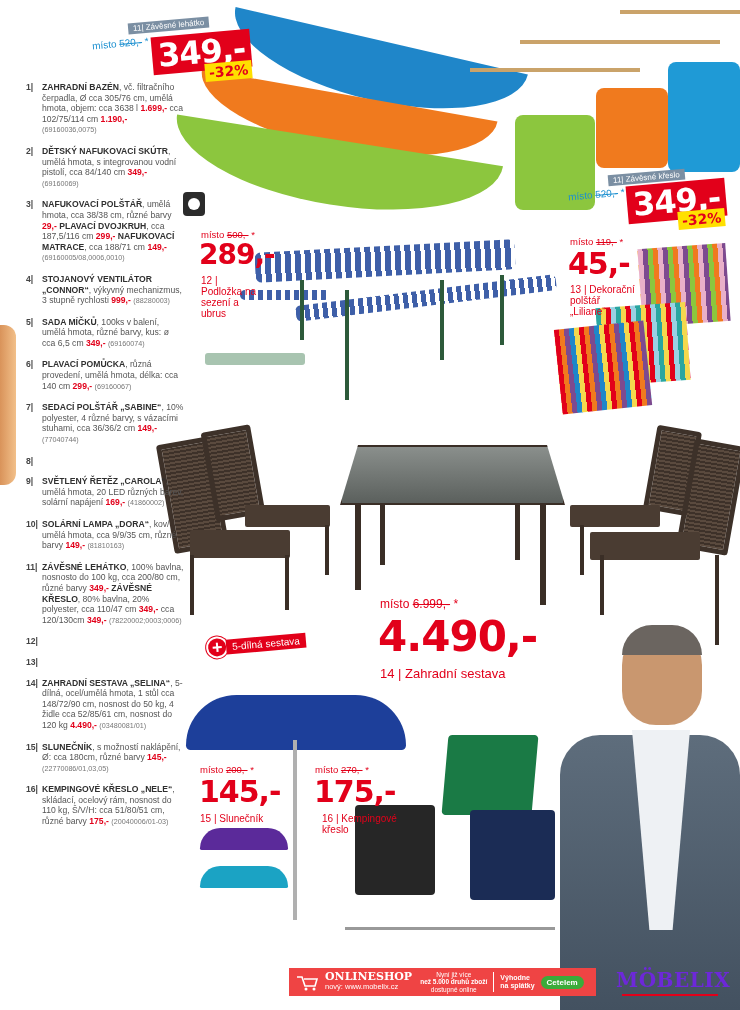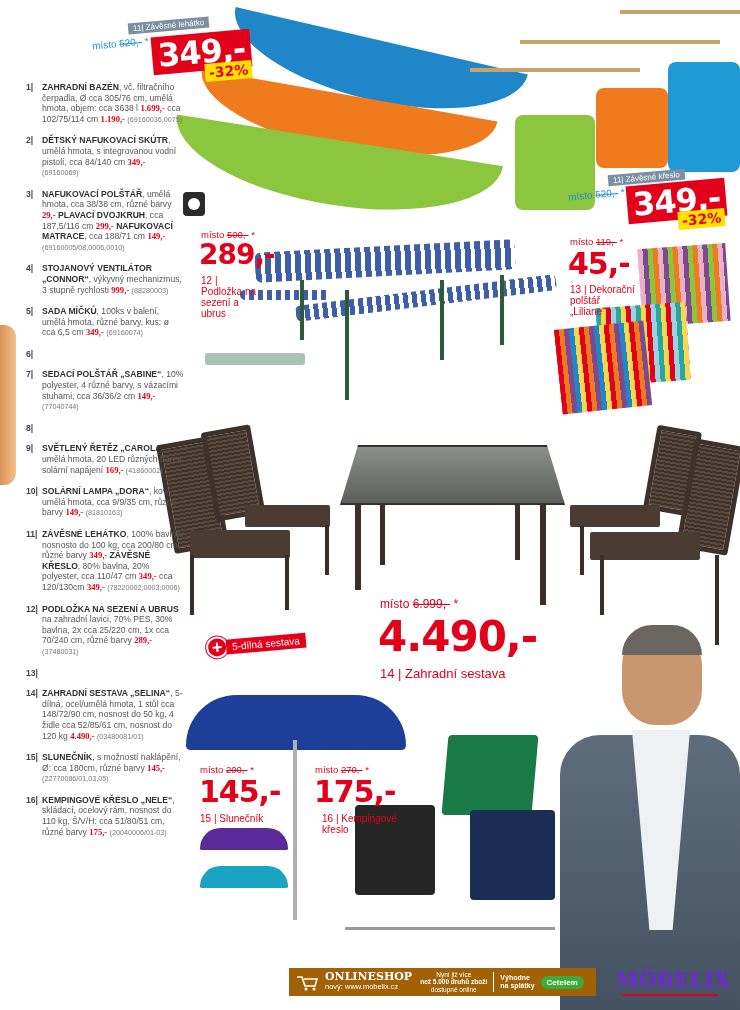--- a/index.html
+++ b/index.html
@@ -6,42 +6,42 @@
   html, body { width: 740px; height: 1010px; background: #ffffff; overflow: hidden; }
   body { position: relative; font-family: "Liberation Sans", "DejaVu Sans", sans-serif; color: #3a3a3a; }
   .abs { position: absolute; }
 
   
   .list { position: absolute; left: 26px; top: 82px; width: 158px; font-size: 8.6px; line-height: 10.6px; color: #555; }
   .li { display: flex; margin-bottom: 10px; }
   .li .num { width: 16px; flex: none; font-weight: bold; color: #444; }
   .li .txt { flex: 1; }
   .li b { color: #2f2f2f; font-weight: bold; }
-  .li .price { color: #e2001a; font-weight: bold; font-family: Liberation Serif, serif; }
+  .li .price { color: #e2001a; font-weight: bold; }
   .li .code { font-size: 7.2px; color: #777; text-align: center; }
 
   
   .tag-grey { background: #7b8fa3; color: #fff; font-size: 8px; padding: 1px 5px; transform: rotate(-5deg); }
   .misto-blue { color: #1b8fd0; font-size: 10px; transform: rotate(-5deg); }
   .misto-blue s, .misto-red s { text-decoration: line-through; }
   .price-box { background: #e2001a; color: #fff; font-family: "DejaVu Sans", sans-serif; font-weight: bold; font-size: 32px; letter-spacing: -1px; padding: 0 6px; line-height: 38px; transform: rotate(-5deg); }
   .disc { background: #ffe000; color: #e2001a; font-family: "DejaVu Sans", sans-serif; font-weight: bold; font-size: 14px; padding: 1px 4px; transform: rotate(-5deg); }
   .misto-red { color: #e2001a; font-size: 9.5px; }
   .big-red { color: #e2001a; font-family: "DejaVu Sans", sans-serif; font-weight: bold; letter-spacing: -1px; }
   .cap-red { color: #e2001a; font-size: 10px; line-height: 11px; }
 
   
   .hammock { position: absolute; border-radius: 0 0 50% 50% / 0 0 100% 100%; }
   .leg { position: absolute; background: #2d5a3a; }
   .chair-back { position: absolute; border: 5px solid #3d3129; border-radius: 3px;
     background: repeating-linear-gradient(0deg, #5a4a3e 0 2px, #3d3129 2px 4px); }
   .chair-seat { position: absolute; background: #4a3c32; border-radius: 2px; }
   .rod { position: absolute; background: #3a2e26; }
 
-  .banner { position: absolute; left: 289px; top: 968px; width: 307px; height: 28px; background: #a16207; color: #fff; display: flex; align-items: center; }
+  .banner { position: absolute; left: 289px; top: 968px; width: 307px; height: 28px; background: #ef4444; color: #fff; display: flex; align-items: center; }
 </style>
 </head>
 <body>
 
 <div class="abs" style="left:0;top:325px;width:16px;height:160px;background:linear-gradient(90deg,#d9935a,#f2c08a);border-radius:0 12px 12px 0;"></div>
 
 <div class="hammock" style="left:225px;top:40px;width:300px;height:60px;background:#1f86c9;transform:rotate(13deg);"></div>
 <div class="hammock" style="left:195px;top:95px;width:300px;height:55px;background:#f07a1e;transform:rotate(10deg);"></div>
 <div class="hammock" style="left:170px;top:140px;width:330px;height:65px;background:#8cc63e;transform:rotate(9deg);"></div>
 
@@ -124,20 +124,21 @@
   <div class="li">
     <span class="num">4|</span>
     <span class="txt"><b>STOJANOVÝ VENTILÁTOR „CONNOR“</b><span>, výkyvný mechanizmus, 3 stupně rychlosti </span><span class="price">999,-</span> <span class="code">(88280003)</span></span>
   </div>
   <div class="li">
     <span class="num">5|</span>
     <span class="txt"><b>SADA MÍČKŮ</b><span>, 100ks v balení, umělá hmota, různé barvy, kus: ø cca 6,5 cm </span><span class="price">349,-</span> <span class="code">(69160074)</span></span>
   </div>
   <div class="li">
     <span class="num">6|</span>
+    <span class="txt"><b>PLAVACÍ POMŮCKA</b><span>, různá provedení, umělá hmota, délka: cca 140 cm </span><span class="price">299,-</span> <span class="code">(69160067)</span></span>
   </div>
   <div class="li">
     <span class="num">7|</span>
     <span class="txt"><b>SEDACÍ POLŠTÁŘ „SABINE“</b><span>, 10% polyester, 4 různé barvy, s vázacími stuhami, cca 36/36/2 cm </span><span class="price">149,-</span> <span class="code">(77040744)</span></span>
   </div>
   <div class="li">
     <span class="num">8|</span>
   </div>
   <div class="li">
     <span class="num">9|</span>
@@ -146,21 +147,20 @@
   <div class="li">
     <span class="num">10|</span>
     <span class="txt"><b>SOLÁRNÍ LAMPA „DORA“</b><span>, kov/ umělá hmota, cca 9/9/35 cm, různé barvy </span><span class="price">149,-</span> <span class="code">(81810163)</span></span>
   </div>
   <div class="li">
     <span class="num">11|</span>
     <span class="txt"><b>ZÁVĚSNÉ LEHÁTKO</b><span>, 100% bavlna, nosnosto do 100 kg, cca 200/80 cm, různé barvy </span><span class="price">349,-</span> <b>ZÁVĚSNÉ KŘESLO</b><span>, 80% bavlna, 20% polyester, cca 110/47 cm </span><span class="price">349,-</span><span> cca 120/130cm </span><span class="price">349,-</span> <span class="code">(78220002;0003;0006)</span></span>
   </div>
   <div class="li">
     <span class="num">12|</span>
-    <span class="txt"><b>PODLOŽKA NA SEZENÍ A UBRUS</b><span> na zahradní lavici, 70% PES, 30% bavlna, 2x cca 25/220 cm, 1x cca 70/240 cm, různé barvy </span><span class="price">289,-</span> <span class="code">(37480031)</span></span>
   </div>
   <div class="li">
     <span class="num">13|</span>
   </div>
   <div class="li">
     <span class="num">14|</span>
     <span class="txt"><b>ZAHRADNÍ SESTAVA „SELINA“</b><span>, 5-dílná, ocel/umělá hmota, 1 stůl cca 148/72/90 cm, nosnost do 50 kg, 4 židle cca 52/85/61 cm, nosnost do 120 kg </span><span class="price">4.490,-</span> <span class="code">(03480081/01)</span></span>
   </div>
   <div class="li">
     <span class="num">15|</span>

